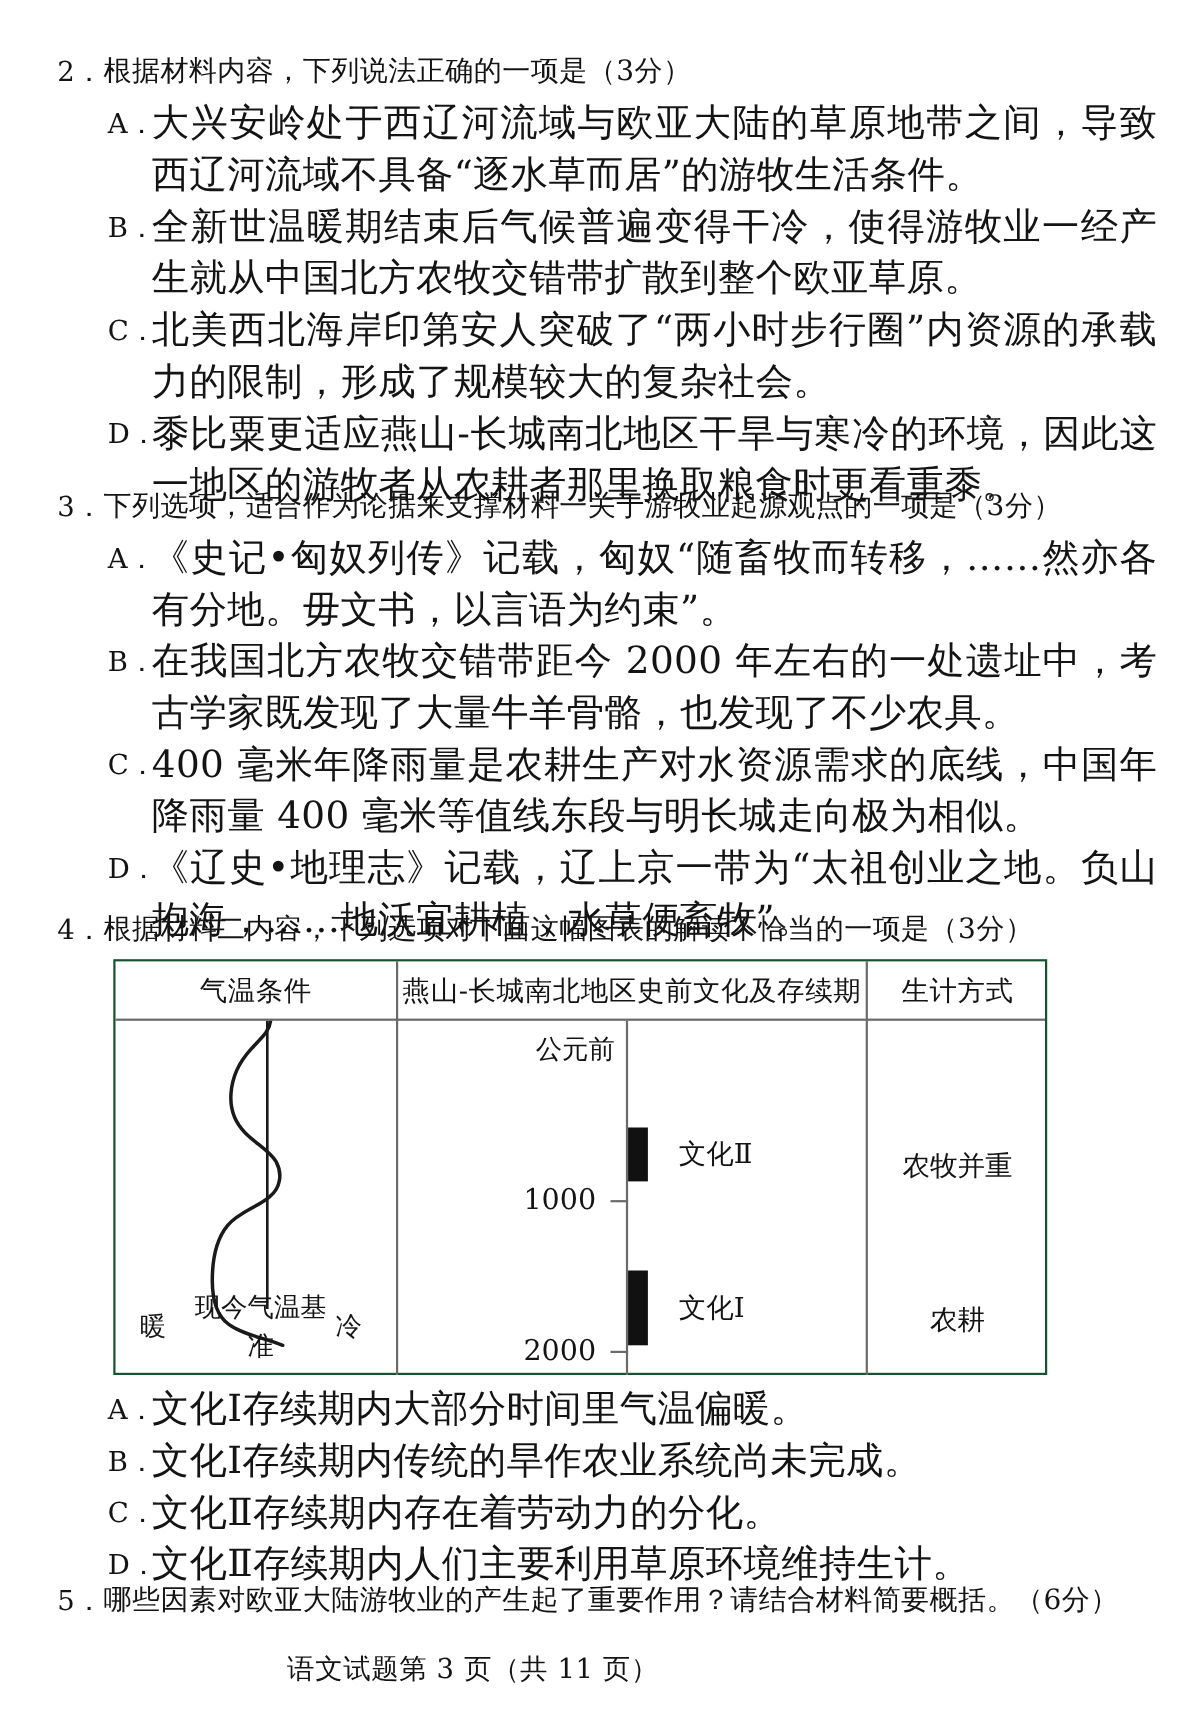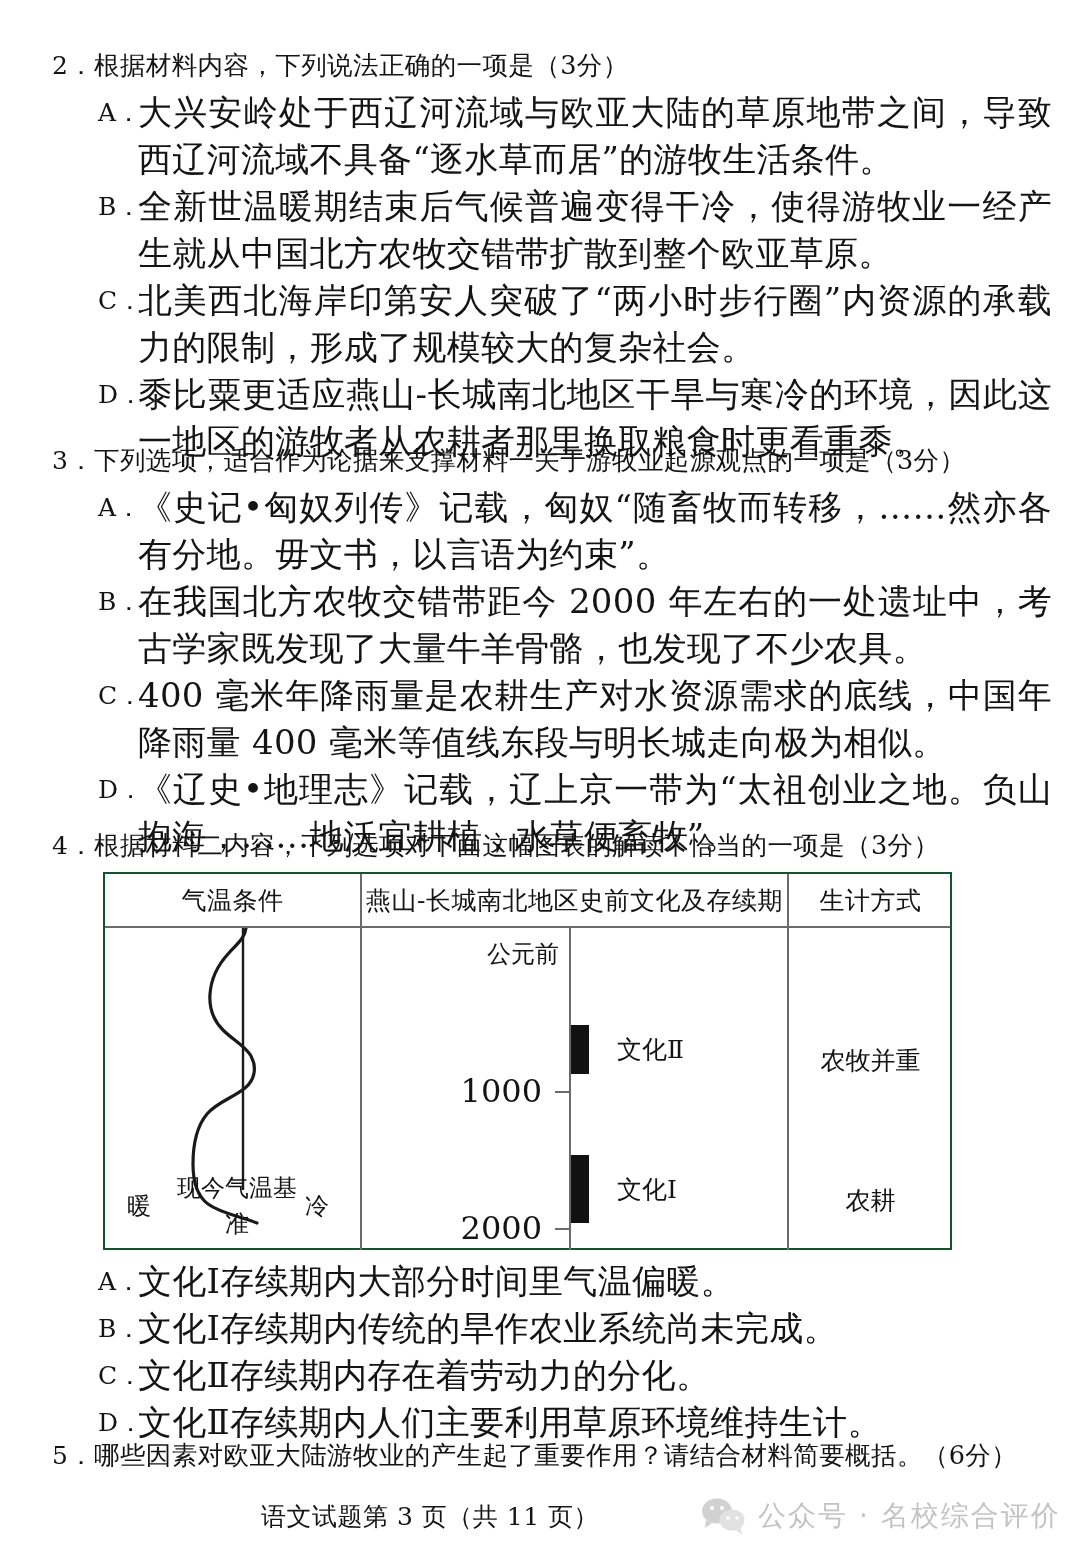--- a/index.html
+++ b/index.html
@@ -174,21 +174,21 @@
   .tick {
     position: absolute;
     left: 193px;
     width: 16px;
     height: 2px;
     background: #6a6a6a;
   }
   .ticklbl {
     position: absolute;
     right: 245px;
-    font-size: 32px;
+    font-size: 26px;
     line-height: 1;
     white-space: nowrap;
     transform: translateY(-50%);
   }
   .bar {
     position: absolute;
     left: 209px;
     width: 18px;
     background: #111;
   }
@@ -395,27 +395,14 @@
     <div class="qline">
       <div class="qnum">5．</div>
       <div class="qtext nojust">哪些因素对欧亚大陆游牧业的产生起了重要作用？请结合材料简要概括。（6分）</div>
     </div>
   </div>
 
   <div class="footer">
     <span class="footer-text">语文试题第 3 页（共 11 页）</span>
   </div>
 
-  <div class="watermark">
-    <svg width="46" height="40" viewBox="0 0 46 40">
-      <ellipse cx="17" cy="15" rx="15" ry="12.5" fill="#c9c9c9"></ellipse>
-      <path d="M6 24 L5 32 L12 27 Z" fill="#c9c9c9"></path>
-      <circle cx="12" cy="12" r="2.1" fill="#ffffff"></circle>
-      <circle cx="22" cy="12" r="2.1" fill="#ffffff"></circle>
-      <ellipse cx="32" cy="24" rx="12.5" ry="10.5" fill="#dcdcdc"></ellipse>
-      <path d="M41 32 L42 39 L36 34 Z" fill="#dcdcdc"></path>
-      <circle cx="28" cy="22" r="1.8" fill="#ffffff"></circle>
-      <circle cx="37" cy="22" r="1.8" fill="#ffffff"></circle>
-    </svg>
-    <span class="wm-text">公众号 · 名校综合评价</span>
-  </div>
 
 </div>
 
 </body></html>

